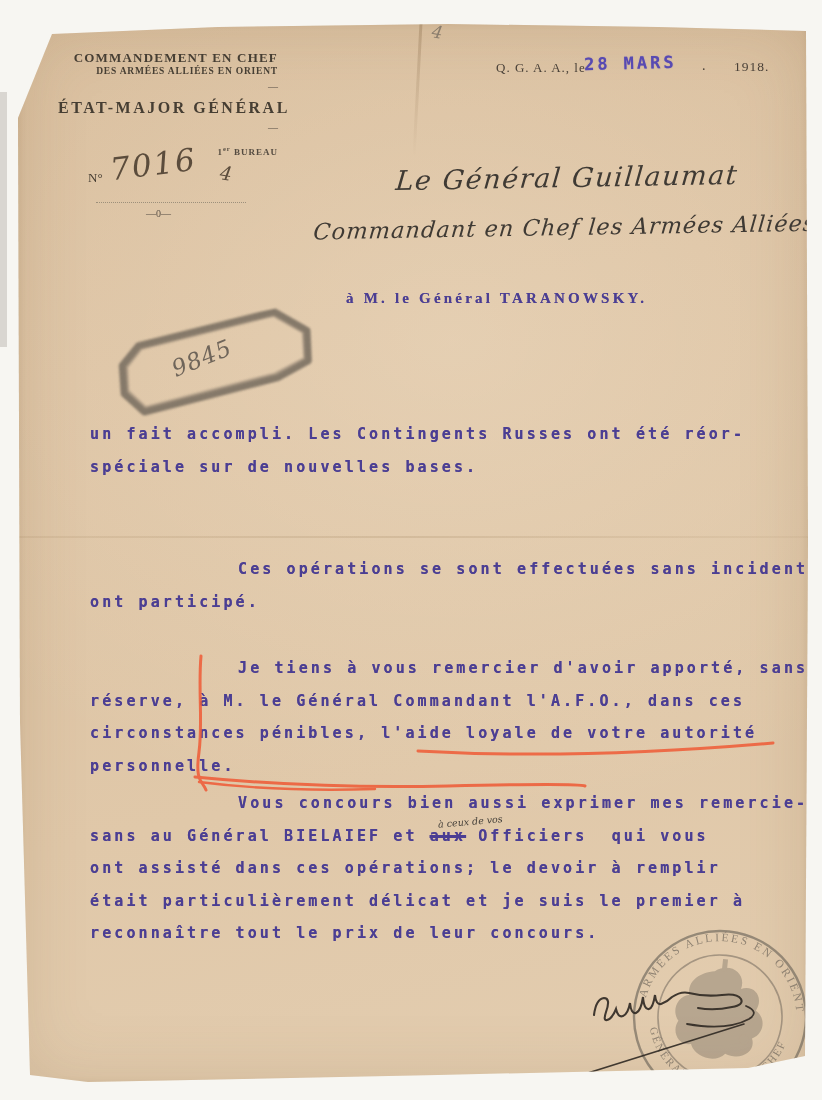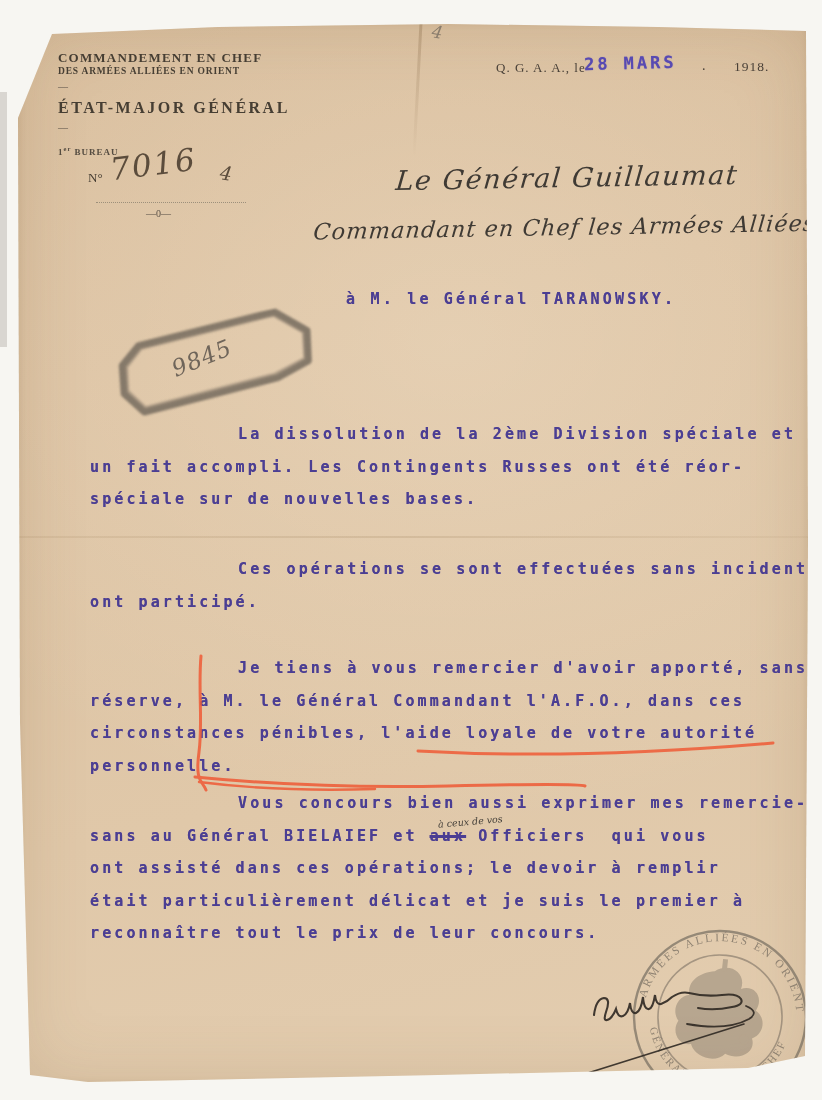--- a/index.html
+++ b/index.html
@@ -17,21 +17,21 @@
       linear-gradient(168deg,#d8bd9c 0%,#dcc2a2 30%,#e0c8a9 68%,#e3cdb0 100%);
     clip-path:polygon(34px 12px,200px 5px,430px 2px,640px 5px,788px 9px,790px 520px,787px 1034px,730px 1046px,420px 1053px,70px 1060px,12px 1053px,2px 700px,0px 96px);
     box-shadow:inset 0 0 70px rgba(115,85,45,.18), inset 0 0 8px rgba(115,85,45,.15);
   }
   .crease1{position:absolute;left:398px;top:0;width:3px;height:135px;
     background:linear-gradient(to bottom,rgba(115,85,50,.28),rgba(115,85,50,0));transform:rotate(3deg);}
   .crease2{position:absolute;left:0;top:514px;width:100%;height:2px;
     background:linear-gradient(to right,rgba(130,100,60,.10),rgba(130,100,60,.16),rgba(130,100,60,.06));}
 
   
-  .letterhead{position:absolute;left:40px;top:28px;width:220px;text-align:left;color:#463e33;}
+  .letterhead{position:absolute;left:40px;top:28px;width:220px;text-align:right;color:#463e33;}
   .lh1{font-size:13px;font-weight:bold;letter-spacing:1.2px;}
   .lh2{font-size:9.5px;font-weight:bold;letter-spacing:.8px;}
   .lh-dash{font-size:10px;margin-top:5px;color:#5a5147;}
   .lh3{font-size:16px;font-weight:bold;letter-spacing:2.5px;margin-top:7px;white-space:nowrap;}
   .bureau{font-size:9px;font-weight:bold;letter-spacing:1px;margin-top:12px;color:#554c41;}
   .bureau sup{font-size:6.5px;}
   .numero-row{position:absolute;left:70px;top:146px;color:#463e33;}
   .no-label{font-size:13px;}
   .no-value{
     position:absolute;left:22px;top:-22px;
@@ -67,21 +67,21 @@
     transform:skewX(-6deg) rotate(-1deg);white-space:nowrap;
   }
   .script1{position:absolute;left:378px;top:140px;font-size:27px;letter-spacing:1.5px;}
   .script2{position:absolute;left:296px;top:192px;font-size:22.5px;letter-spacing:1px;}
 
   
   .tw{
     font-family:"DejaVu Sans Mono",monospace;font-weight:bold;color:#4b3e93;
     text-shadow:0 0 .6px rgba(75,62,147,.7);
   }
-  .recipient{position:absolute;left:328px;top:268px;font-size:15px;letter-spacing:3.2px;white-space:pre;}
+  .recipient{position:absolute;left:328px;top:268px;font-size:15px;letter-spacing:3.2px;white-space:pre;font-family:Liberation Serif, serif;}
 
   
   .pencil-box{position:absolute;left:96px;top:300px;width:205px;height:84px;transform:rotate(-12deg);}
   .pencil-box svg{position:absolute;inset:0;filter:blur(1.1px);opacity:.85;}
   .pencil-num{
     position:absolute;left:58px;top:20px;font-family:"DejaVu Serif",serif;font-style:italic;
     font-size:23px;color:#6f655a;transform:rotate(-10deg);letter-spacing:1px;
   }
 
   
@@ -143,21 +143,20 @@
 
     <div class="pencil-box">
       <svg viewBox="0 0 205 84">
         <polygon points="30,8 170,3 198,28 193,58 160,68 22,74 6,52 10,24" fill="none" stroke="#756b5e" stroke-width="7" stroke-linejoin="round"></polygon>
         <polygon points="32,11 168,6 194,29 190,55 158,64 24,70 10,50 14,26" fill="none" stroke="#7d7264" stroke-width="3" opacity=".6"></polygon>
       </svg>
       <span class="pencil-num">9845</span>
     </div>
 
     <div class="para tw p1">
-      <div class="bl indent">La dissolution de la 2ème Division spéciale et</div>
       <div class="bl">un fait accompli. Les Contingents Russes ont été réor-</div>
       <div class="bl">spéciale sur de nouvelles bases.</div>
     </div>
     <div class="para tw p2">
       <div class="bl indent">Ces opérations se sont effectuées sans incidents</div>
       <div class="bl">ont participé.</div>
     </div>
     <div class="para tw p3">
       <div class="bl indent">Je tiens à vous remercier d'avoir apporté, sans</div>
       <div class="bl">réserve, à M. le Général Commandant l'A.F.O., dans ces</div>

